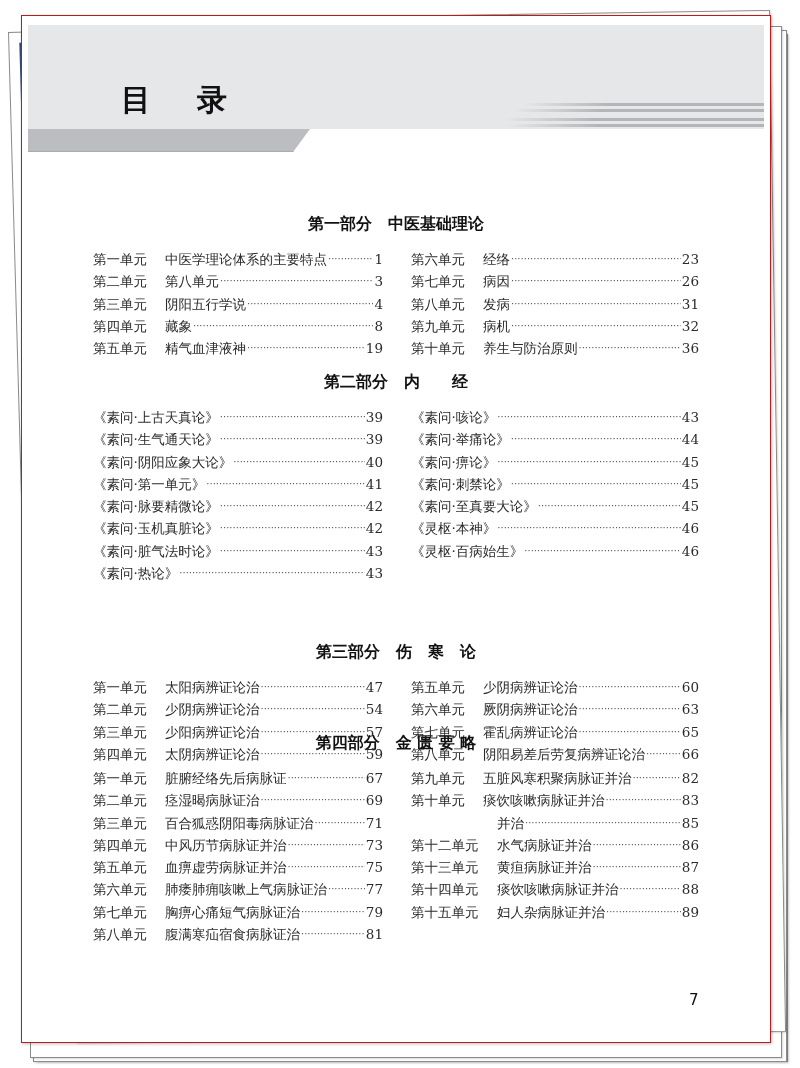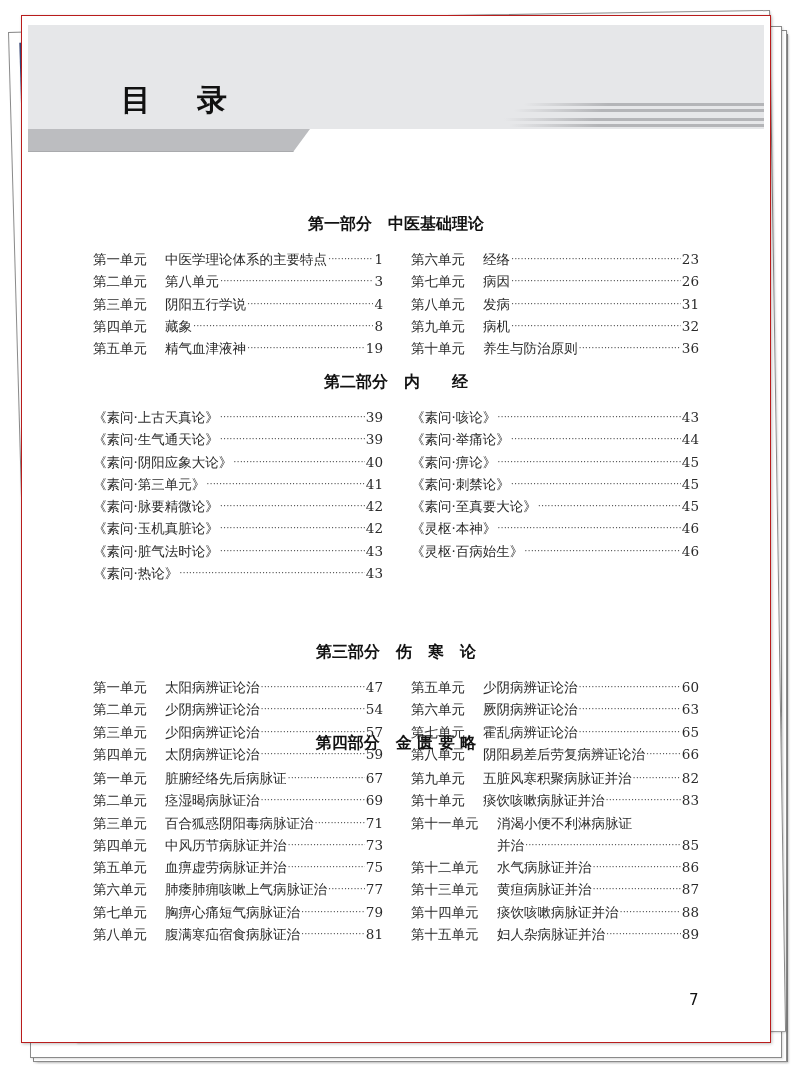--- a/index.html
+++ b/index.html
@@ -175,21 +175,21 @@
             <span class="title">《素问·生气通天论》</span>
             <span class="dots"></span>
             <span class="pg">39</span>
           </div>
           <div class="row">
             <span class="title">《素问·阴阳应象大论》</span>
             <span class="dots"></span>
             <span class="pg">40</span>
           </div>
           <div class="row">
-            <span class="title">《素问·第三单元》</span>
+            <span class="title">《素问·第一单元》</span>
             <span class="dots"></span>
             <span class="pg">41</span>
           </div>
           <div class="row">
             <span class="title">《素问·脉要精微论》</span>
             <span class="dots"></span>
             <span class="pg">42</span>
           </div>
           <div class="row">
             <span class="title">《素问·玉机真脏论》</span>
@@ -365,24 +365,20 @@
             <span class="dots"></span>
             <span class="pg">82</span>
           </div>
           <div class="row">
             <span class="unit">第十单元</span>
             <span class="title">痰饮咳嗽病脉证并治</span>
             <span class="dots"></span>
             <span class="pg">83</span>
           </div>
           <div class="row">
-            <span class="unit wide">第十一单元</span>
-            <span class="title">消渴小便不利淋病脉证</span>
-          </div>
-          <div class="row">
             <span class="indent"></span>
             <span class="title">并治</span>
             <span class="dots"></span>
             <span class="pg">85</span>
           </div>
           <div class="row">
             <span class="unit wide">第十二单元</span>
             <span class="title">水气病脉证并治</span>
             <span class="dots"></span>
             <span class="pg">86</span>

